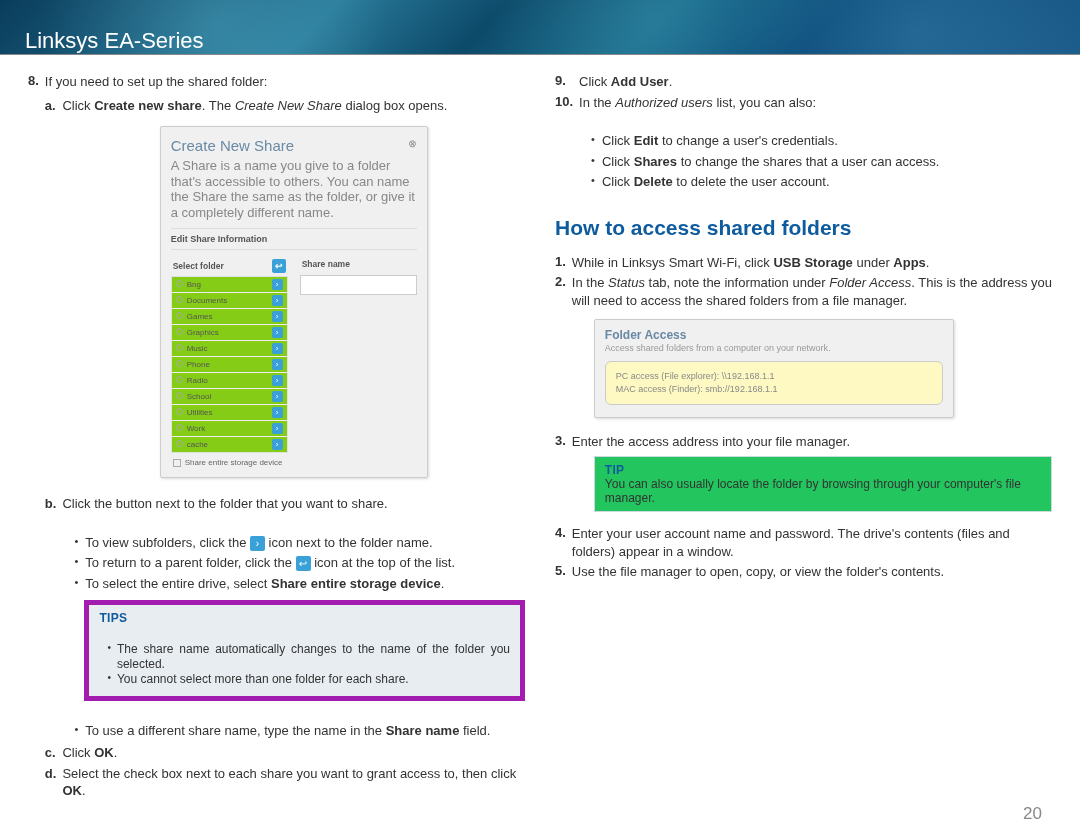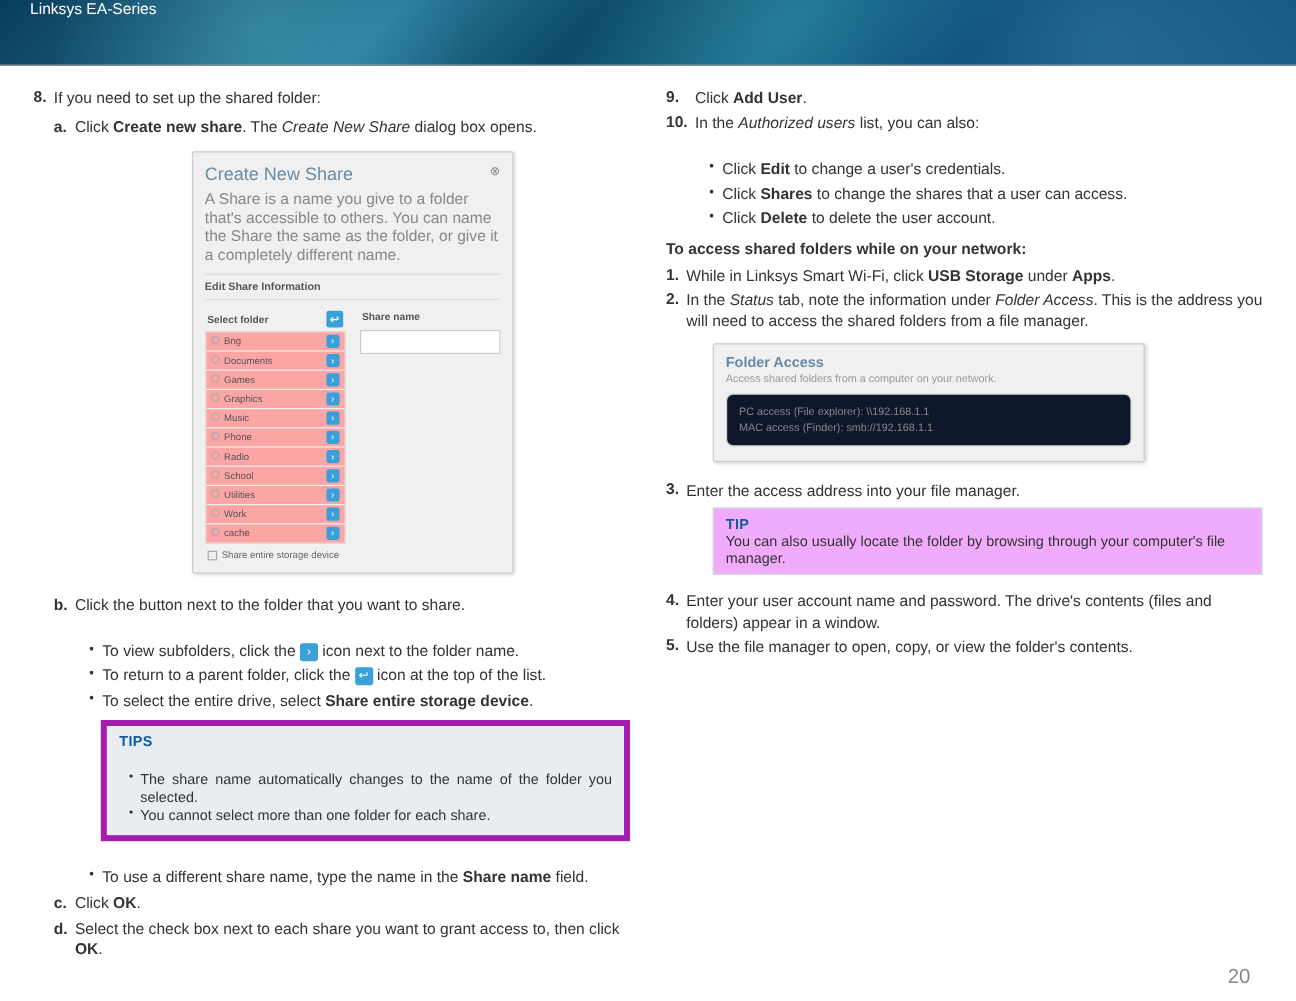--- a/index.html
+++ b/index.html
@@ -13,24 +13,24 @@
   }
   .header-banner {
     width: 100%;
     height: 55px;
     background: linear-gradient(135deg, #0a3d5c 0%, #1a5a7a 15%, #2a7a9a 30%, #0d4a6a 45%, #1a6a8a 60%, #0a4a7a 75%, #1a5a8a 100%);
     background-image: radial-gradient(circle at 20% 50%, rgba(100,200,220,0.3) 0%, transparent 20%),
                       radial-gradient(circle at 60% 30%, rgba(80,180,200,0.25) 0%, transparent 25%),
                       radial-gradient(circle at 85% 60%, rgba(120,200,230,0.2) 0%, transparent 20%),
                       linear-gradient(135deg, #0a3d5c 0%, #1a5a7a 15%, #2a7a9a 30%, #0d4a6a 45%, #1a6a8a 60%, #0a4a7a 75%, #1a5a8a 100%);
     display: flex;
-    align-items: flex-start;
+    align-items: flex-end;
     padding-left: 25px;
     color: #fff;
-    font-size: 13px;
+    font-size: 22px;
     border-bottom: 0.5px solid #888;
   }
   .page {
     display: flex;
     padding: 18px 28px 0 28px;
     gap: 30px;
   }
   .col { flex: 1; min-width: 0; }
   .ol { list-style: none; }
   .ol-num { display: table; }
@@ -88,21 +88,21 @@
   .folder-pane { flex: 1; }
   .folder-pane .hdr {
     display: flex; justify-content: space-between; align-items: center;
     font-size: 8.5px; font-weight: bold; padding: 3px 2px;
   }
   .arrow-btn {
     width: 14px; height: 14px; background: #3aa0d8;
     border-radius: 2px; display:inline-flex; align-items:center; justify-content:center;
     color:#fff; font-size:9px;
   }
-  .folder-list { border: 1px solid #e0e0e0; background: #fca5a5; }
+  .folder-list { border: 1px solid #e0e0e0; background: #84cc16; }
   .folder-row {
     display: flex; align-items: center; justify-content: space-between;
     border-bottom: 1px solid #eee;
     padding: 2px 4px;
     font-size: 8px;
   }
   .folder-row:last-child { border-bottom: none; }
   .folder-row .radio {
     width: 7px; height: 7px; border: 1px solid #aaa; border-radius: 50%;
     display: inline-block; margin-right: 4px;
@@ -134,35 +134,35 @@
   .tips-box .tips-head {
     color: #0e5b9e;
     font-weight: bold;
     font-size: 12px;
     letter-spacing: 0.3px;
   }
   .tips-box ul { list-style: none; margin-top: 17px; }
   .tips-box ul li { display:flex; gap:6px; padding: 0 0 1px 8px; }
   .tips-box ul li::before { content: "•"; font-size: 10px; }
   .tips-box .tip-text { flex: 1; text-align: justify; line-height: 1.2; }
-  .tip-single { background:#f0abfc; border:1px solid #d0d8df; padding:6px 10px; margin: 6px 0 10px 22px; font-size:12px; }
+  .tip-single { background:#22c55e; border:1px solid #d0d8df; padding:6px 10px; margin: 6px 0 10px 22px; font-size:12px; }
   .tip-single .tips-head { color:#0e5b9e; font-weight:bold; font-size:12px; letter-spacing:0.3px; }
   .folderaccess-shot {
     width: 360px; margin: 10px 0 12px 22px;
     border: 1px solid #ccc; background: #f0f0f0;
     padding: 8px 10px 12px 10px;
     box-shadow: 1px 1px 3px rgba(0,0,0,0.15);
     border-radius: 2px;
     font-size: 10px;
   }
   .folderaccess-shot .fa-title { color: #6a89a5; font-weight: bold; font-size: 12px; }
   .folderaccess-shot .fa-desc { color: #999; font-size: 9px; margin: 1px 0 8px 0; }
   .folderaccess-shot .fa-box {
     border: 1px solid #ccc; border-radius: 6px;
-    padding: 8px 10px; background: #0f172a;
+    padding: 8px 10px; background: #fef9c3;
     color: #888; font-size: 9px; line-height: 1.4;
   }
   .pagenum {
     position: absolute;
     bottom: 10px;
     right: 38px;
     color: #888;
     font-size: 17px;
   }
   .inline-icon {
@@ -342,22 +342,22 @@
                 <span><span>Click </span><span class="bold">Shares</span><span> to change the shares that a user can access.</span></span>
               </li>
             <li>
                 <span><span>Click </span><span class="bold">Delete</span><span> to delete the user account.</span></span>
               </li>
           </ul>
         </div>
       </li>
     </ol>
 
-
-    <div class="subhead">To access shared folders while on your network:</div>
+    <h2 class="section-title">How to access shared folders</h2>
+
 
     <ol class="ol ol-num">
       <li>
         <span class="num">1.</span>
         <div class="content">
           <span>While in Linksys Smart Wi-Fi, click </span><span class="bold">USB Storage</span><span> under </span><span class="bold">Apps</span><span>.</span>
         </div>
       </li>
       <li>
         <span class="num">2.</span>

